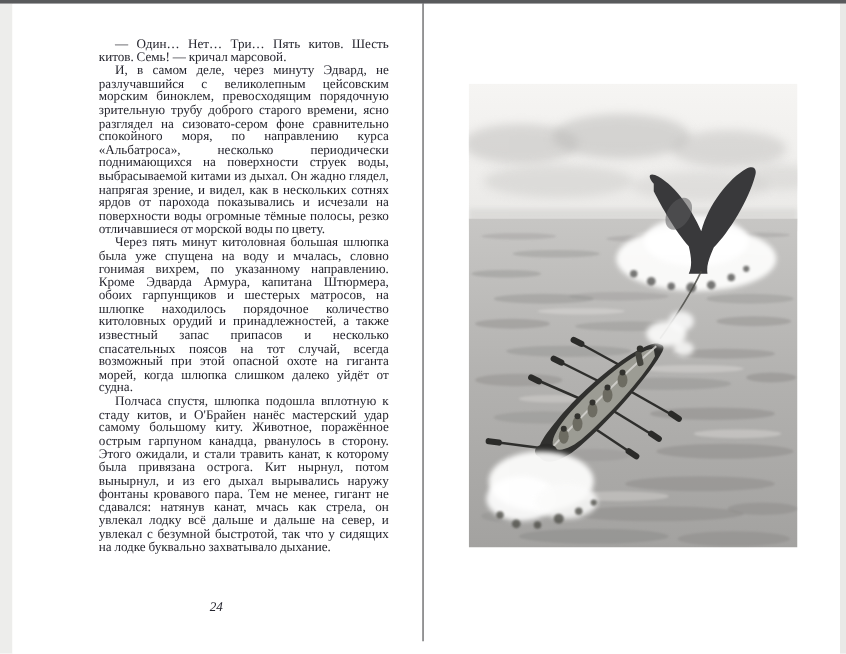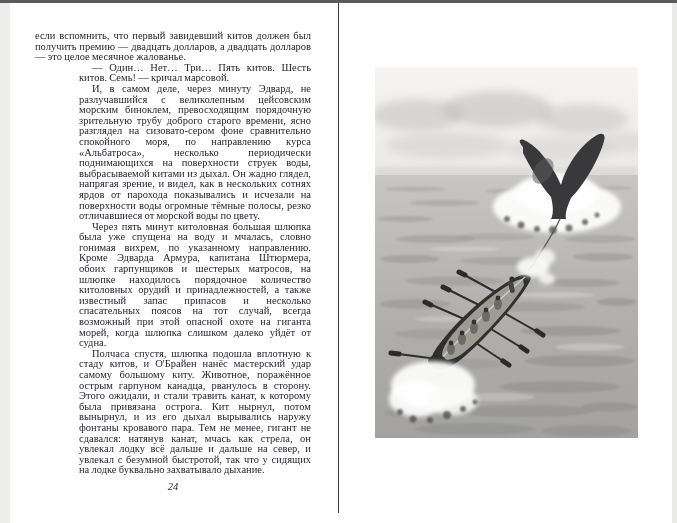--- a/index.html
+++ b/index.html
@@ -29,21 +29,20 @@
 </style>
 </head>
 <body>
 
 <div class="topbar"></div>
 <div class="strip-left"></div>
 <div class="strip-right"></div>
 
 <div class="page left-page">
   <div class="text-block">
-    <p>если вспомнить, что первый завидевший китов должен был получить премию — двадцать долларов, а двадцать долларов — это целое месячное жалованье.</p>
     <p class="indent">— Один… Нет… Три… Пять китов. Шесть китов. Семь! — кричал марсовой.</p>
     <p class="indent">И, в самом деле, через минуту Эдвард, не разлучавшийся с великолепным цейсовским морским биноклем, превосходящим порядочную зрительную трубу доброго старого времени, ясно разглядел на сизовато-сером фоне сравнительно спокойного моря, по направлению курса «Альбатроса», несколько периодически поднимающихся на поверхности струек воды, выбрасываемой китами из дыхал. Он жадно глядел, напрягая зрение, и видел, как в нескольких сотнях ярдов от парохода показывались и исчезали на поверхности воды огромные тёмные полосы, резко отличавшиеся от морской воды по цвету.</p>
     <p class="indent">Через пять минут китоловная большая шлюпка была уже спущена на воду и мчалась, словно гонимая вихрем, по указанному направлению. Кроме Эдварда Армура, капитана Штюрмера, обоих гарпунщиков и шестерых матросов, на шлюпке находилось порядочное количество китоловных орудий и принадлежностей, а также известный запас припасов и несколько спасательных поясов на тот случай, всегда возможный при этой опасной охоте на гиганта морей, когда шлюпка слишком далеко уйдёт от судна.</p>
     <p class="indent">Полчаса спустя, шлюпка подошла вплотную к стаду китов, и О'Брайен нанёс мастерский удар самому большому киту. Животное, поражённое острым гарпуном канадца, рванулось в сторону. Этого ожидали, и стали травить канат, к которому была привязана острога. Кит нырнул, потом вынырнул, и из его дыхал вырывались наружу фонтаны кровавого пара. Тем не менее, гигант не сдавался: натянув канат, мчась как стрела, он увлекал лодку всё дальше и дальше на север, и увлекал с безумной быстротой, так что у сидящих на лодке буквально захватывало дыхание.</p>
   </div>
   <div class="page-number">24</div>
 </div>
 
 <div class="gutter"></div>
 

